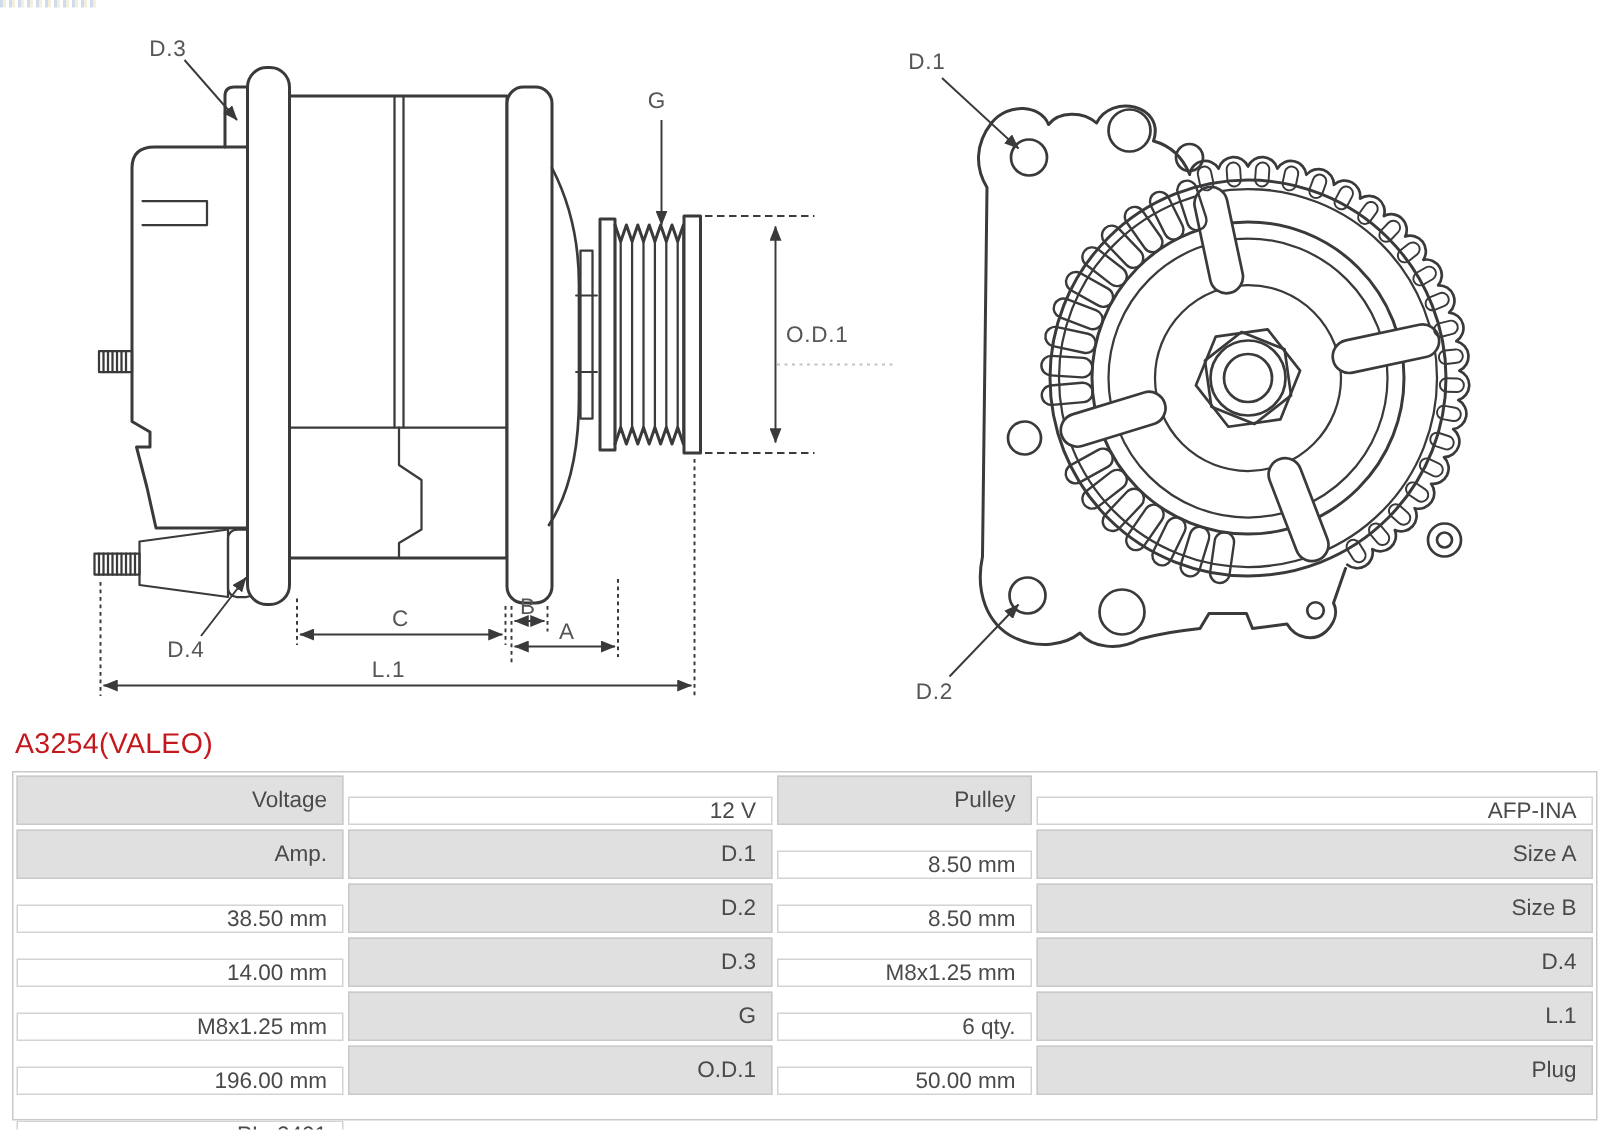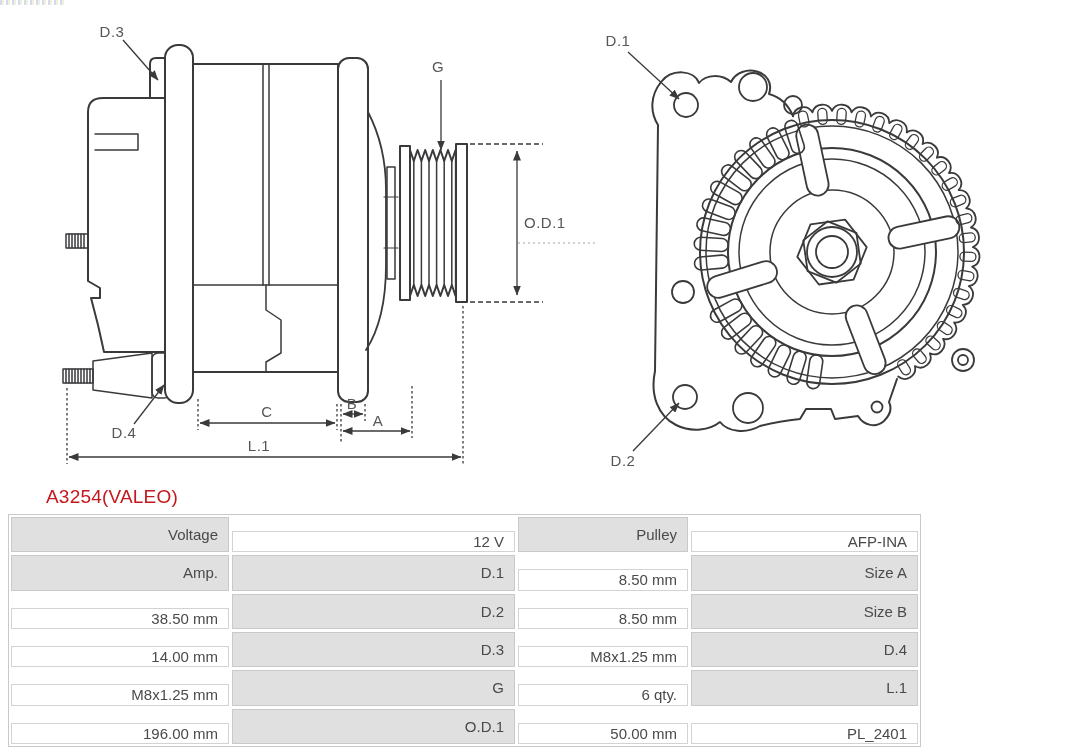--- a/index.html
+++ b/index.html
@@ -1,22 +1,22 @@
 <!DOCTYPE html>
 <html><head>
 <meta charset="utf-8">
 <style>
   html,body{margin:0;padding:0;background:#fff;}
   body{width:1080px;height:753px;position:relative;font-family:"Liberation Sans",sans-serif;overflow:hidden;}
   .corner-artifact{position:absolute;left:0;top:0;width:64px;height:5px;opacity:.85;
     background:repeating-linear-gradient(90deg,#c9d6e8 0 2px,#f3ecd9 2px 4px,#ffffff 4px 6px);}
   svg.drawing{position:absolute;left:0;top:0;}
   svg text{font-family:"Liberation Sans",sans-serif;font-size:15px;fill:#56565a;letter-spacing:.5px;}
-  .part-title{position:absolute;left:10px;top:486px;font-size:19px;color:#c3191e;letter-spacing:.2px;margin-left:36px;}
-  .spec-table{position:absolute;left:8px;top:514px;width:913px;height:233px;box-sizing:border-box;
+  .part-title{position:absolute;left:10px;top:486px;font-size:19px;color:#c3191e;letter-spacing:.2px;}
+  .spec-table{position:absolute;left:8px;top:514px;width:1057px;height:233px;box-sizing:border-box;
     border:1px solid #c9c9c9;background:#fff;padding:2px;display:grid;
     grid-template-columns:218px 283px 170px 1fr;grid-auto-rows:1fr;gap:3px;}
   .cell{display:flex;align-items:center;justify-content:flex-end;box-sizing:border-box;
     padding-right:10px;font-size:15px;color:#4a4a4a;white-space:nowrap;}
   .cell.lbl{background:#e0e0e0;border:1px solid #c9c9c9;}
   .cell.val{background:#ffffff;border:1px solid #d3d3d3;margin-top:14px;}
 </style>
 </head>
 <body>
 
@@ -226,14 +226,15 @@
   <div class="cell lbl">D.4</div>
   <div class="cell val">M8x1.25 mm</div>
 
   <div class="cell lbl">G</div>
   <div class="cell val">6 qty.</div>
   <div class="cell lbl">L.1</div>
   <div class="cell val">196.00 mm</div>
 
   <div class="cell lbl">O.D.1</div>
   <div class="cell val">50.00 mm</div>
+  <div class="cell lbl">Plug</div>
   <div class="cell val">PL_2401</div>
 </div>
 
 </body></html>

